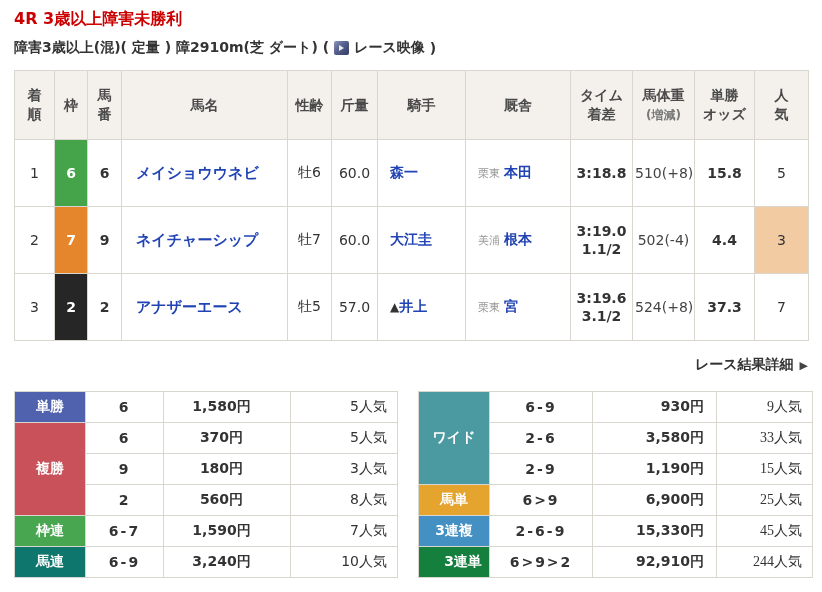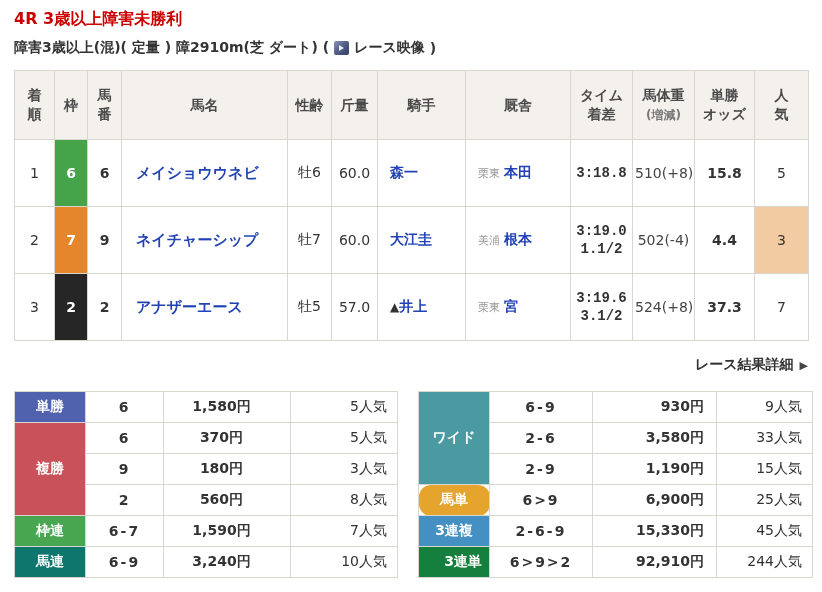--- a/index.html
+++ b/index.html
@@ -87,21 +87,21 @@
   td.num-cell { font-weight:bold; }
   td.name-cell { text-align:left; padding-left:14px; }
   a.blue-link {
     color:#2143b4; font-weight:bold; text-decoration:none; cursor:pointer;
   }
   td.name-cell a { font-size:15px; }
   td.jky-cell { text-align:left; padding-left:12px; }
   .jky-mark { color:#333; font-weight:bold; font-size:12px; }
   td.stb-cell { text-align:left; padding-left:12px; }
   .stb-region { color:#999; font-size:11px; margin-right:4px; }
-  td.time-cell { font-weight:bold; line-height:1.3;font-family:Liberation Mono, monospace; }
+  td.time-cell { font-weight:bold; line-height:1.3; }
   td.wgt-cell { color:#444; }
   td.odds-cell { font-weight:bold; }
 
   
   .detail-link-row {
     width: 794px;
     text-align: right;
     margin: 15px 0 17px 0;
     font-size: 14px;
     font-weight: bold;
@@ -129,21 +129,21 @@
   .payout td.amount { text-align:right; font-weight:bold; padding-right:12px; }
   .payout td.pop    { text-align:right; padding-right:10px; color:#333; }
 
   .payout.left  { width: 383px; }
   .payout.left  td.combo  { width: 78px; }
   .payout.left  td.amount { width: 127px; text-align: center; }
   .payout.left  td.pop    { width: 107px; }
   .payout.right { width: 393px; }
   .payout.right td.combo  { width: 103px; }
   .payout.right td.amount { width: 124px; margin-left: 48px; }
-  .payout.right td.pop    { width: 96px; }
+  .payout.right td.pop    { width: 96px; font-family: Liberation Serif, serif; }
 </style>
 </head>
 <body>
 
 <div class="race-title">4R 3歳以上障害未勝利</div>
 
 <div class="race-sub">
   <span>障害3歳以上(混)( 定量 ) 障2910m(芝 ダート)  (</span>
   <span class="video-icon"></span>
   <a class="video-link">レース映像</a>
@@ -320,21 +320,21 @@
       <td class="combo">2-6</td>
       <td class="amount">3,580円</td>
       <td class="pop">33人気</td>
     </tr>
     <tr>
       <td class="combo">2-9</td>
       <td class="amount">1,190円</td>
       <td class="pop">15人気</td>
     </tr>
     <tr>
-      <th style="background-color: rgb(228, 164, 45); border-radius: 12px;">馬単</th>
+      <th style="background-color: rgb(228, 164, 45);">馬単</th>
       <td class="combo">6&gt;9</td>
       <td class="amount">6,900円</td>
       <td class="pop">25人気</td>
     </tr>
     <tr>
       <th style="background-color: rgb(69, 144, 194);">3連複</th>
       <td class="combo">2-6-9</td>
       <td class="amount">15,330円</td>
       <td class="pop">45人気</td>
     </tr>

